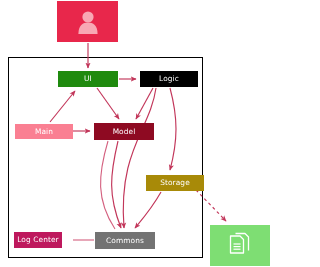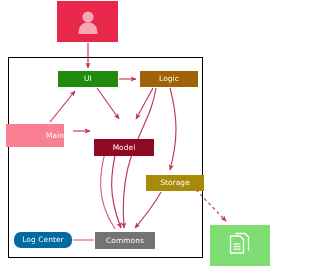--- a/index.html
+++ b/index.html
@@ -108,33 +108,33 @@
 
       <path d="M108,141 C98,175 96,200 115,229"></path>
 
       <path d="M73,240 L94,240"></path>
     </g>
   </svg>
 
   <div class="node" style="left: 58px; top: 71px; width: 60px; height: 16px; background: rgb(31, 138, 14); color: rgb(255, 255, 255);">
     <span>UI</span>
   </div>
-  <div class="node" style="left: 140px; top: 71px; width: 58px; height: 16px; background: #a16207; color: rgb(255, 255, 255);">
+  <div class="node" style="left: 140px; top: 71px; width: 58px; height: 16px; background: #000000; color: rgb(255, 255, 255);">
     <span>Logic</span>
   </div>
-  <div class="node" style="left: 6px; top: 124px; width: 58px; height: 23px; background: rgb(250, 127, 146); color: rgb(255, 255, 255); justify-content: flex-end;">
+  <div class="node" style="left: 15px; top: 124px; width: 58px; height: 15px; background: rgb(250, 127, 146); color: rgb(255, 255, 255);">
     <span>Main</span>
   </div>
-  <div class="node" style="left: 94px; top: 123px; width: 60px; height: 17px; background: rgb(142, 10, 34); color: rgb(255, 255, 255); margin-top: 16px;">
+  <div class="node" style="left: 94px; top: 123px; width: 60px; height: 17px; background: rgb(142, 10, 34); color: rgb(255, 255, 255);">
     <span>Model</span>
   </div>
   <div class="node" style="left: 146px; top: 175px; width: 58px; height: 16px; background: rgb(168, 138, 8); color: rgb(255, 255, 255);">
     <span>Storage</span>
   </div>
-  <div class="node" style="left: 14px; top: 232px; width: 58px; height: 16px; background: #0369a1; color: rgb(255, 255, 255); border-radius: 7px;">
+  <div class="node" style="left: 14px; top: 232px; width: 48px; height: 16px; background: #be185d; color: rgb(255, 255, 255);">
     <span>Log Center</span>
   </div>
   <div class="node" style="left: 95px; top: 232px; width: 60px; height: 17px; background: #737373; color: rgb(255, 255, 255);">
     <span>Commons</span>
   </div>
 
   <div class="actor-box" id="artifact-box" style="left: 210px; top: 225px; width: 60px; height: 41px; background: rgb(126, 222, 115);">
     <svg class="icon-svg" width="28" height="28" viewBox="0 0 28 28">
       <path d="M4.5,4 L14,4 L17.5,7.5 L17.5,21 L4.5,21 Z" fill="none" stroke="#ffffff" stroke-width="1.3" stroke-linejoin="round"></path>
       <path d="M9.5,1.5 L19,1.5 L22.5,5 L22.5,18.5" fill="none" stroke="#ffffff" stroke-width="1.3" stroke-linejoin="round"></path>

